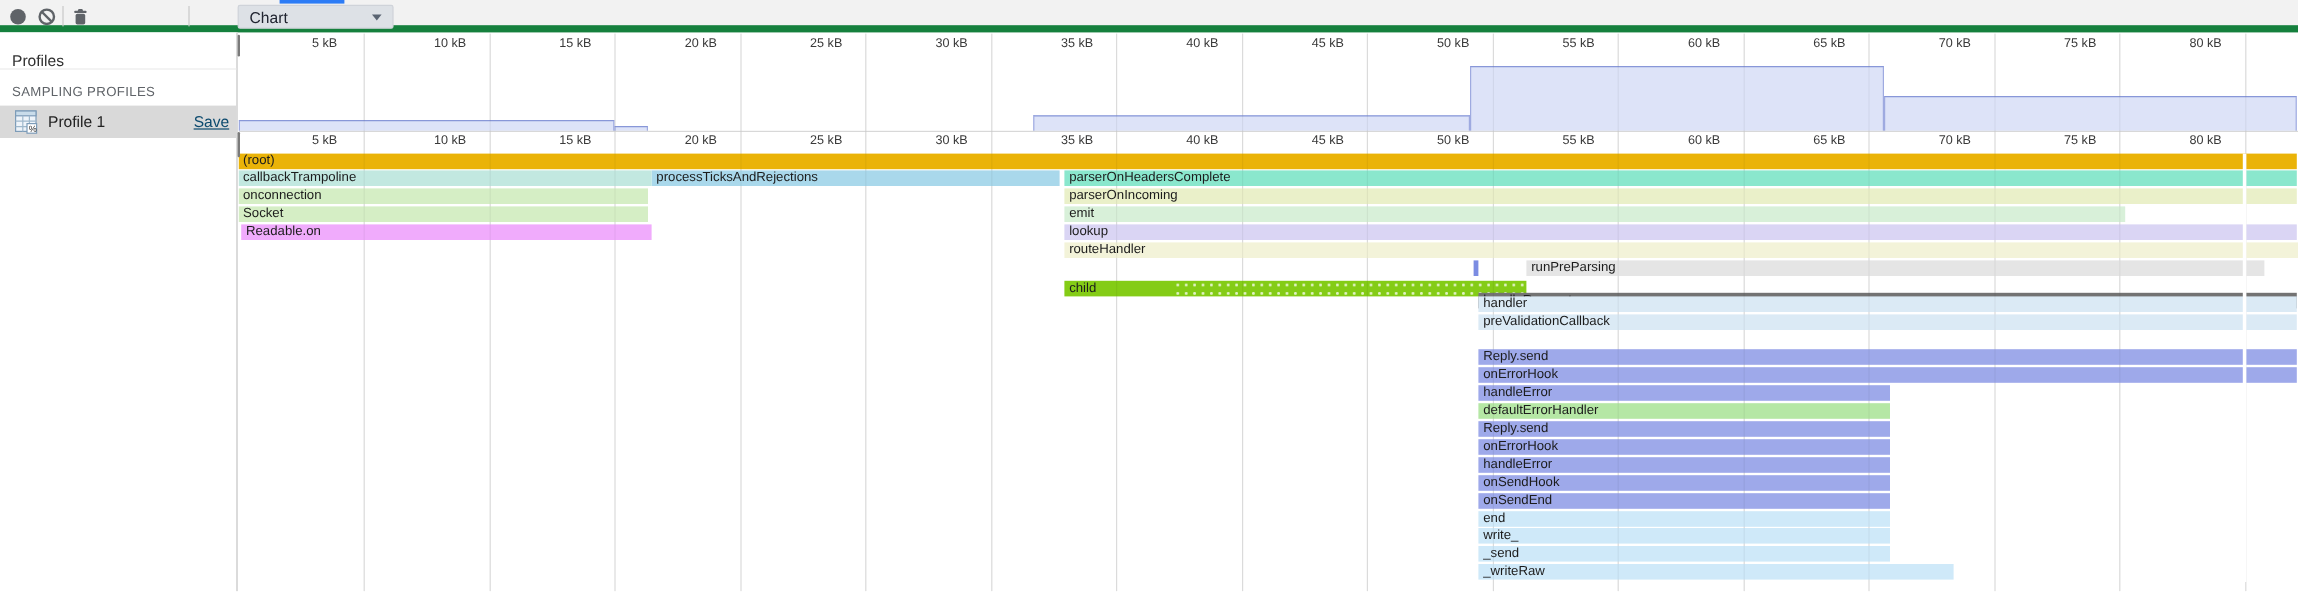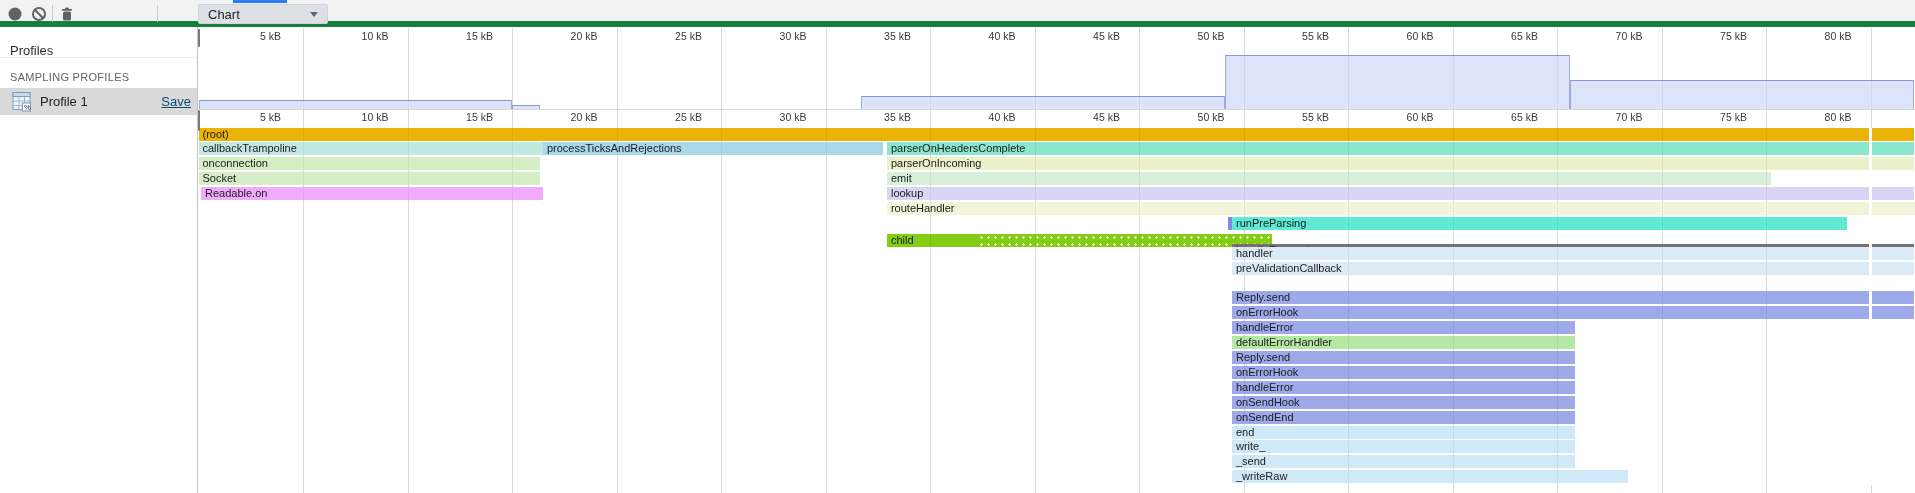--- a/index.html
+++ b/index.html
@@ -180,21 +180,21 @@
       <div class="bar" style="left: 886.946px; width: 1027.44px; top: 115.4px; background: rgb(138, 231, 205);">parserOnHeadersComplete</div>
       <div class="bar" style="left: 198.5px; width: 341.715px; top: 130.3px; background: rgb(213, 238, 197);">onconnection</div>
       <div class="bar" style="left: 886.946px; width: 1027.44px; top: 130.3px; background: rgb(234, 240, 201);">parserOnIncoming</div>
       <div class="bar" style="left: 198.5px; width: 341.715px; top: 145.2px; background: rgb(213, 238, 197);">Socket</div>
       <div class="bar" style="left: 886.946px; width: 884px; top: 145.2px; background: rgb(216, 240, 217);">emit</div>
       <div class="bar" style="left: 201px; width: 341.715px; top: 160.1px; background: #f0abfc;">Readable.on</div>
       <div class="bar" style="left: 886.946px; width: 1027.44px; top: 160.1px; background: rgb(218, 213, 244);">lookup</div>
       <div class="bar" style="left: 886.946px; width: 1209px; top: 175px; background: rgb(243, 243, 217);">routeHandler</div>
       <div class="bar" style="left: 886.946px; width: 385px; top: 207px; background: #84cc16;">child<div class="dots" style="width: 293.854px;"></div></div>
       <div class="bar" style="left: 1228.03px; width: 3.971px; top: 189.9px; background: rgb(123, 140, 226);"></div>
-      <div class="bar" style="left: 1232px; width: 615px; top: 189.9px; background: #5eead4;">runPreParsing</div>
+      <div class="bar" style="left: 1272px; width: 615px; top: 189.9px; background: #e5e5e5;">runPreParsing</div>
       <div class="bar" style="left: 1232px; width: 682.385px; top: 217px; background: #737373;">handleRequest</div>
       <div class="bar" style="left: 1232px; width: 682.385px; top: 219.7px; background: rgb(219, 234, 245);">handler</div>
       <div class="bar" style="left: 1232px; width: 682.385px; top: 234.6px; background: rgb(219, 234, 245);">preValidationCallback</div>
       <div class="bar" style="left: 1232px; width: 682.385px; top: 264.4px; background: rgb(158, 169, 234);">Reply.send</div>
       <div class="bar" style="left: 1232px; width: 682.385px; top: 279.3px; background: rgb(158, 169, 234);">onErrorHook</div>
       <div class="bar" style="left: 1232px; width: 342.969px; top: 294.2px; background: rgb(158, 169, 234);">handleError</div>
       <div class="bar" style="left: 1232px; width: 342.969px; top: 309.1px; background: rgb(181, 231, 165);">defaultErrorHandler</div>
       <div class="bar" style="left: 1232px; width: 342.969px; top: 324px; background: rgb(158, 169, 234);">Reply.send</div>
       <div class="bar" style="left: 1232px; width: 342.969px; top: 338.9px; background: rgb(158, 169, 234);">onErrorHook</div>
       <div class="bar" style="left: 1232px; width: 342.969px; top: 353.8px; background: rgb(158, 169, 234);">handleError</div>

